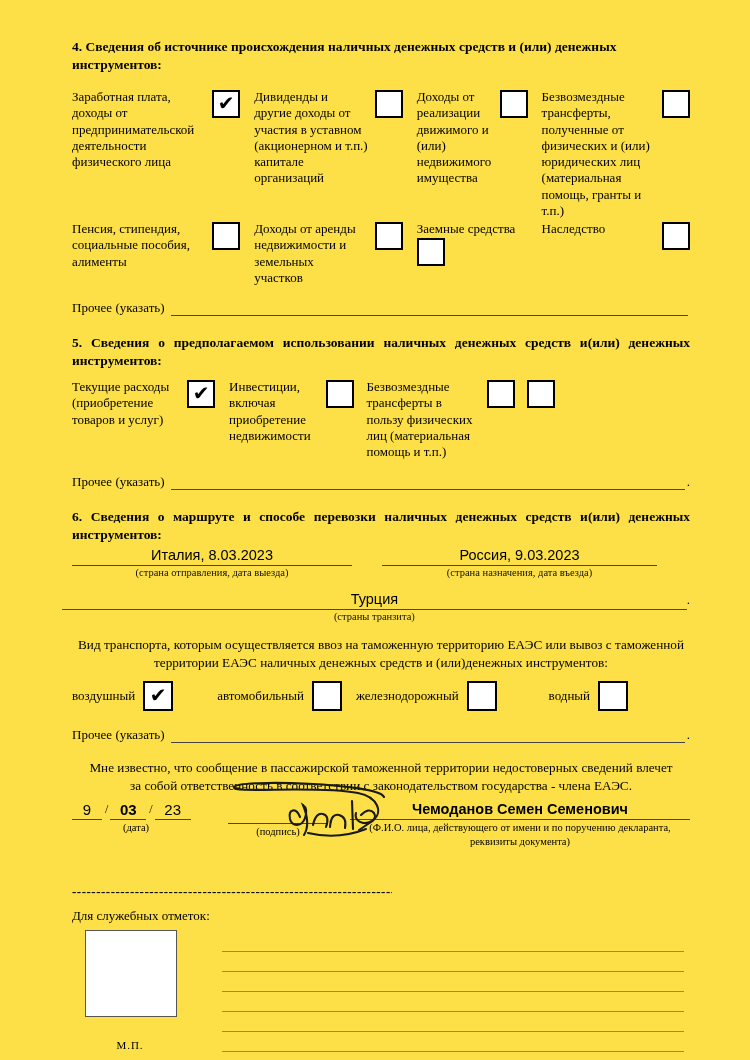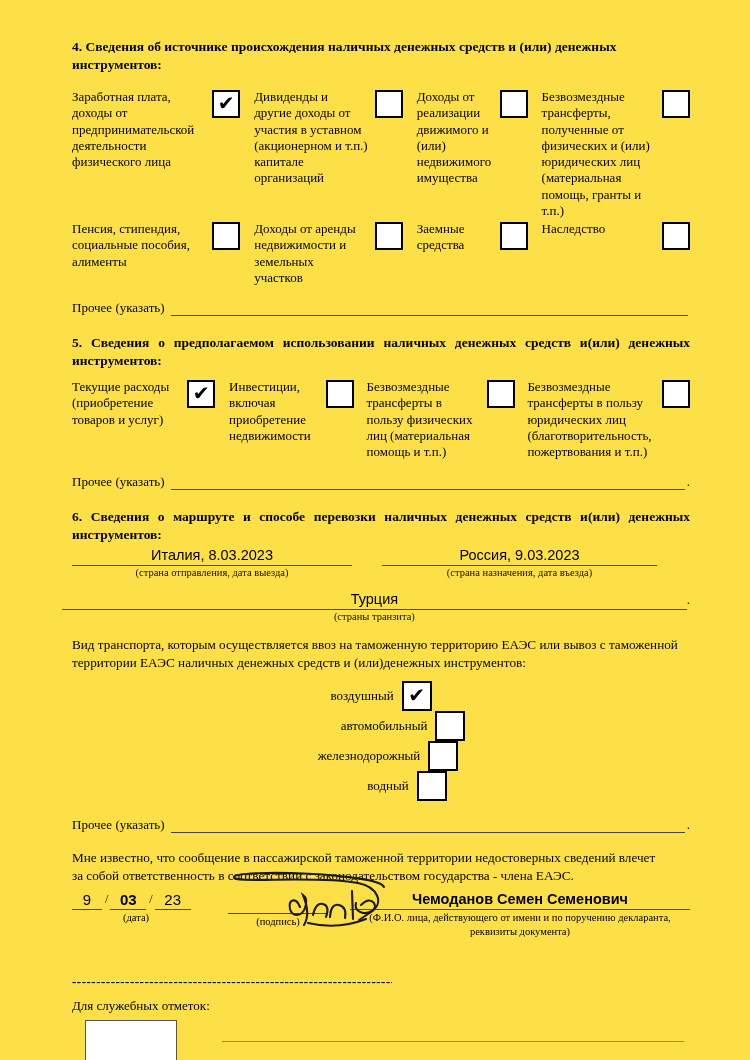--- a/index.html
+++ b/index.html
@@ -38,26 +38,26 @@
   .other-row .dot{padding-left:2px;}
   
   .route-row{display:flex;margin-top:2px;}
   .field .val{
     font-family:"Liberation Sans","DejaVu Sans",sans-serif;
     font-size:14.5px;text-align:center;
     border-bottom:1px solid #444;padding-bottom:1px;line-height:1.25;
   }
   .field .cap{font-size:10.5px;text-align:center;margin-top:1px;color:#111;}
   
-  .transport-row{display:flex;align-items:center;margin-top:10px;flex-direction:column;}
+  .transport-row{display:flex;align-items:center;margin-top:10px;}
   .t-item{display:flex;align-items:center;}
   .t-item .lbl{padding-right:8px;white-space:nowrap;}
   .t-item .cb{width:26px;height:26px;}
   
-  .statement{margin-top:16px;line-height:1.35;font-size:13.2px;}
+  .statement{margin-top:16px;line-height:1.35;font-size:13.2px;text-align:center;}
   
   .sig-row{display:flex;align-items:flex-start;margin-top:6px;}
   .sans-val{font-family:"Liberation Sans","DejaVu Sans",sans-serif;font-size:15px;}
   .date-group{width:128px;}
   .date-cells{display:flex;align-items:flex-end;}
   .date-cell{border-bottom:1px solid #444;text-align:center;padding-bottom:1px;}
   .date-cell.d{width:30px;}
   .date-cell.m{width:36px;margin-left:8px;font-weight:bold;}
   .date-cell.y{width:36px;margin-left:8px;}
   .slash{font-size:12px;transform:translateY(-3px);margin-left:3px;margin-right:-6px;}
@@ -125,21 +125,21 @@
       <span class="cb">
           <span class="mark"></span>
         </span>
     </div>
     <div class="opt-cell" style="width:150px;margin-left:14px;gap:7px;">
       <span class="lbl">Доходы от аренды недвижимости и земельных участков</span>
       <span class="cb">
           <span class="mark"></span>
         </span>
     </div>
-    <div class="opt-cell" style="width:112px;margin-left:14px;">
+    <div class="opt-cell" style="width:112px;margin-left:14px;flex-direction:column;">
       <span class="lbl">Заемные средства</span>
       <span class="cb">
           <span class="mark"></span>
         </span>
     </div>
     <div class="opt-cell" style="width:150px;margin-left:14px;">
       <span class="lbl">Наследство</span>
       <span class="cb">
           <span class="mark"></span>
         </span>
@@ -170,21 +170,20 @@
           <span class="mark"></span>
         </span>
     </div>
     <div class="opt-cell" style="width:152px;margin-left:12px;">
       <span class="lbl">Безвозмездные трансферты в пользу физических лиц (материальная помощь и т.п.)</span>
       <span class="cb">
           <span class="mark"></span>
         </span>
     </div>
     <div class="opt-cell" style="width:166px;margin-left:12px;">
-      <span class="lbl">Безвозмездные трансферты в пользу юридических лиц (благотворительность, пожертвования и т.п.)</span>
       <span class="cb">
           <span class="mark"></span>
         </span>
     </div>
   </div>
 
   <div class="other-row">
     <span class="lbl">Прочее (указать)</span>
     <span class="fill"></span>
     <span class="dot">.</span>

